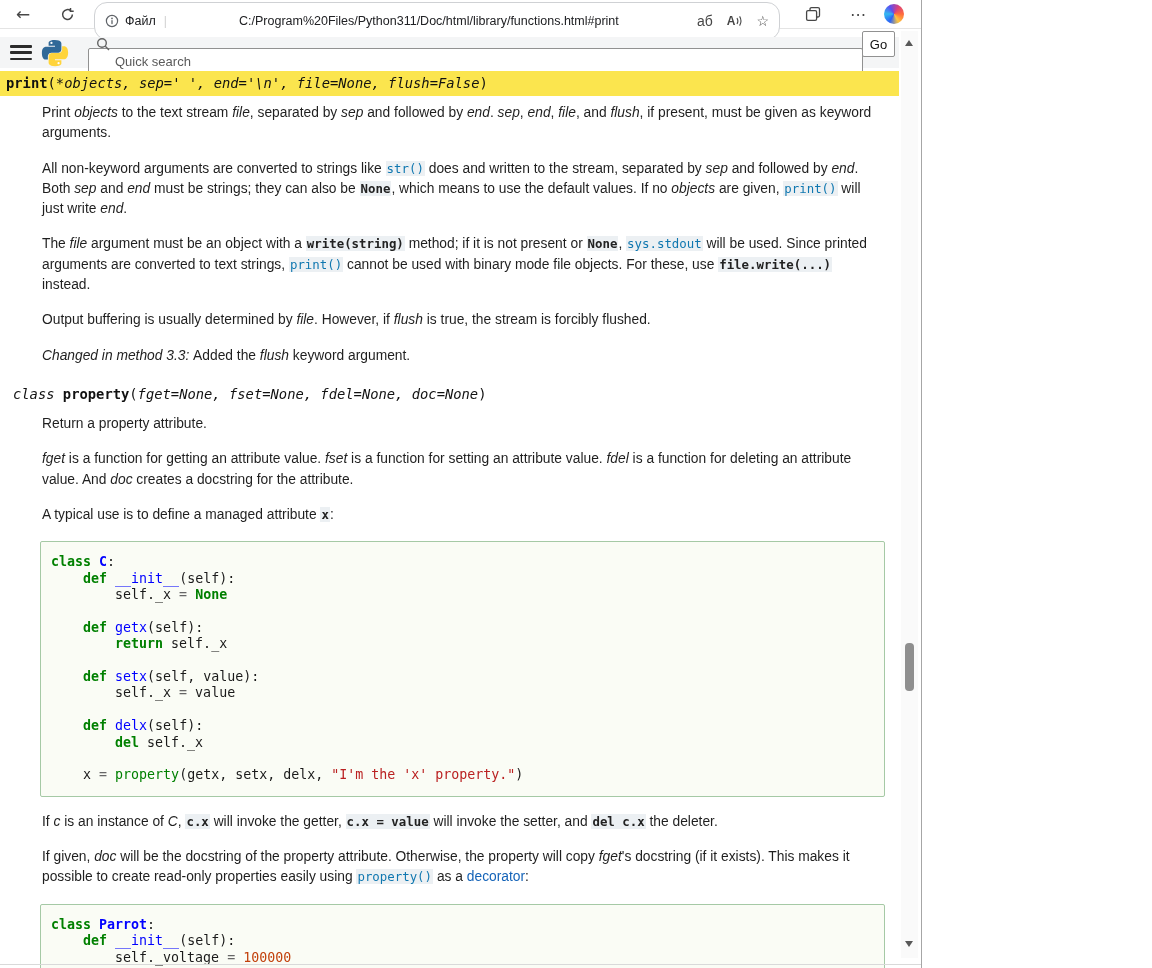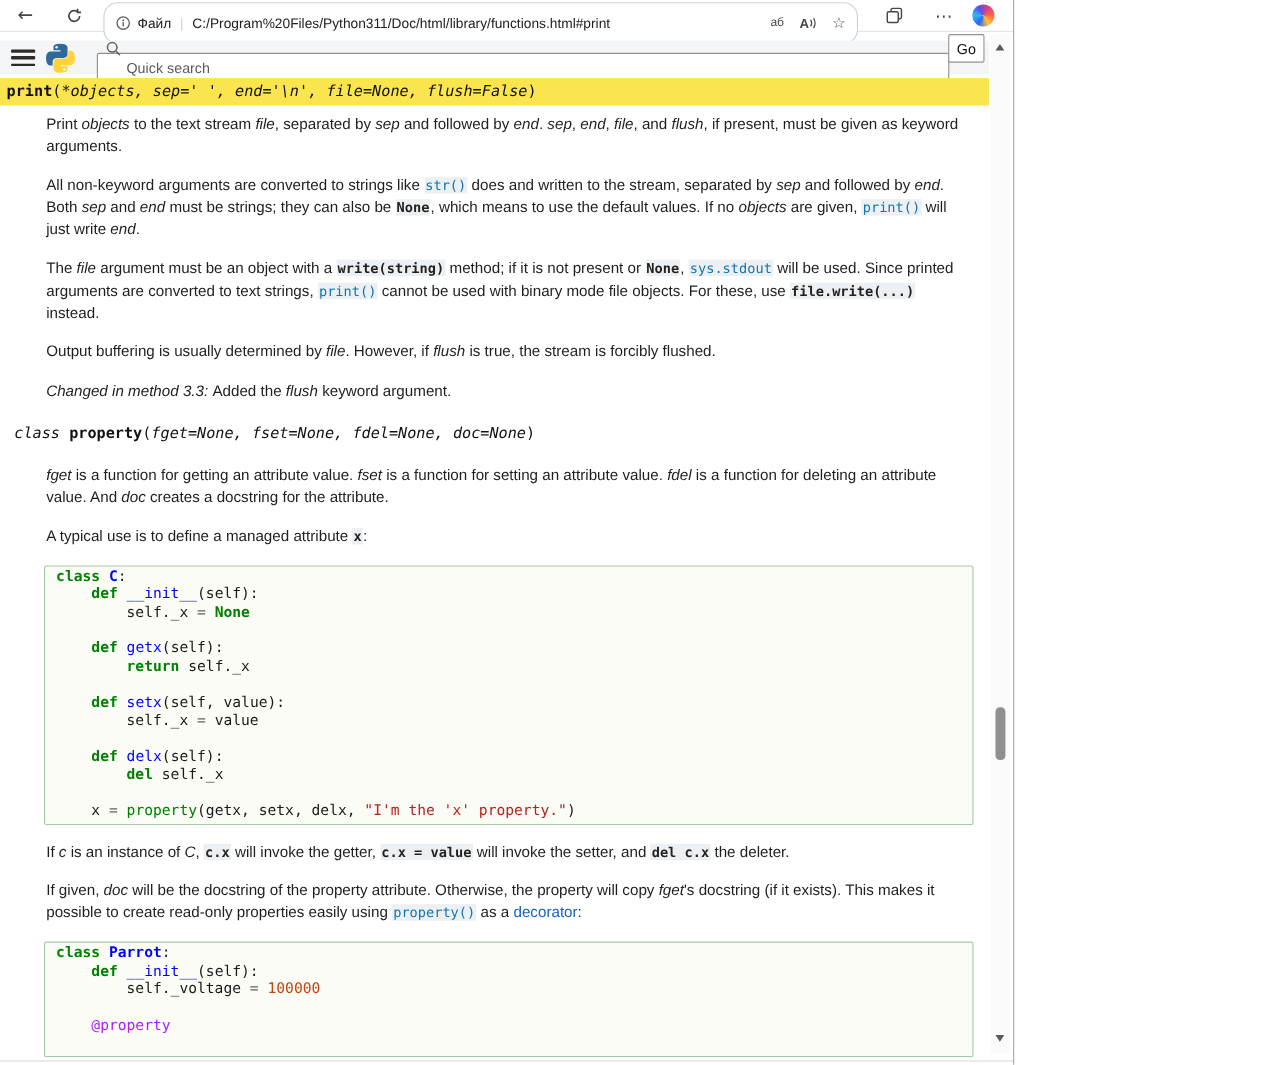--- a/index.html
+++ b/index.html
@@ -9,23 +9,23 @@
   .taskbar-edge { position:absolute; left:0; top:964px; width:921px; height:1px; background:#d9d9d9; }
 
   
   .chrome { position:absolute; left:0; top:0; width:921px; height:29px; background:#fff; border-bottom:1px solid #e4e4e4; }
   .chrome .btn { position:absolute; top:2px; width:26px; height:24px; display:flex; align-items:center; justify-content:center; color:#474747; font-family:"DejaVu Sans", sans-serif; }
   .back-btn { left:10px; font-size:17px; }
   .refresh-btn { left:54px; }
   .address-bar { position:absolute; left:94px; top:2px; width:686px; height:24px; border:1px solid #cfd1d4; border-radius:13px; background:#fff; display:flex; align-items:center; padding:18px 10px; }
   .address-bar .file-label { font-size:12.5px; color:#202124; margin-left:6px; white-space:nowrap; }
   .address-bar .sep { color:#d0d0d0; margin:0 8px; font-size:12px; }
-  .address-bar .url { flex:1; font-size:12.5px; color:#202124; white-space:nowrap; overflow:hidden; }
+  .address-bar .url { flex:1; font-size:12.5px; color:#202124; white-space:nowrap; overflow:hidden;text-align:center; }
   .address-bar .bar-ic { display:flex; align-items:center; justify-content:center; color:#474747; margin-left:14px; }
-  .translate-ic { font-size:11px; color:#474747;text-align:right; }
+  .translate-ic { font-size:14px; color:#474747;text-align:right; }
   .readaloud-ic { font-size:12px; font-weight:bold; display:flex; align-items:center; gap:1px; }
   .star-ic { font-size:14px; font-family:"DejaVu Sans", sans-serif; }
   .collections-btn { left:800px; }
   .more-btn { left:845px; font-size:16px; }
   .orb { position:absolute; left:884px; top:4px; width:20px; height:20px; border-radius:50%;
          background:conic-gradient(from 210deg, #2b64f6, #33b9f0, #5b4ff0, #d8417f, #ff6a3d, #ffc53d, #2b64f6); }
 
   
   .docs-header { position:absolute; left:0; top:37px; width:899px; height:31px; background:#f4f5f6; display:flex; align-items:center; }
   .hamburger { margin-left:10px; width:22px; height:15px; display:flex; flex-direction:column; justify-content:space-between; cursor:pointer; }
@@ -45,21 +45,21 @@
   .sig-name { font-weight:bold; }
   .sig-params { font-style:italic; }
   .sig-prefix { font-style:italic; }
   .dd-p { margin:15px 20px 0 42px; font-size:13.8px; line-height:20.3px; }
   .dd-p.after-sig { margin-top:7px; }
   .em { font-style:italic; }
   .vmod { font-style:italic; color:#222; }
   .ic { font-family:"DejaVu Sans Mono", monospace; font-size:12.4px; background:#ecf0f3; padding:0 1px; font-weight:600; color:#222; }
   a.link-code { font-weight:400; color:#0f77b0; text-decoration:none; }
   a.a-link { color:#1463b8; text-decoration:none; }
-  .codeblock { margin:16px 14px 0 40px; padding:2px 10px; background:#fafcf5; border:1px solid #a5c9a5; border-radius:2px;
+  .codeblock { margin:16px 14px 0 40px; padding:12px 10px; background:#fafcf5; border:1px solid #a5c9a5; border-radius:2px;
                font-family:"DejaVu Sans Mono", monospace; font-size:13.3px; line-height:16.4px; color:#222; white-space:pre; overflow:hidden; }
   .tok-kw { color:#008000; font-weight:bold; }
   .tok-cls { color:#0000ff; font-weight:bold; }
   .tok-fn { color:#0000ff; }
   .tok-bi { color:#008000; }
   .tok-str { color:#ba2121; }
   .tok-num { color:#c2410c; }
   .tok-op { color:#666666; }
   .tok-dec { color:#aa22ff; }
   .tok-pl { color:#1a1a1a; }
@@ -141,20 +141,21 @@
   </div>
 
   <div class="doc-content">
       <div class="sig hl"><span class="sig-name">print</span><span class="sig-plain">(</span><span class="sig-params">*objects, sep=' ', end='\n', file=None, flush=False</span><span class="sig-plain">)</span></div>
       <p class="dd-p after-sig"><span class="t">Print </span><span class="t em">objects</span><span class="t"> to the text stream </span><span class="t em">file</span><span class="t">, separated by </span><span class="t em">sep</span><span class="t"> and followed by </span><span class="t em">end</span><span class="t">. </span><span class="t em">sep</span><span class="t">, </span><span class="t em">end</span><span class="t">, </span><span class="t em">file</span><span class="t">, and </span><span class="t em">flush</span><span class="t">, if present, must be given as keyword arguments.</span></p>
       <p class="dd-p"><span class="t">All non-keyword arguments are converted to strings like </span><a class="ic link-code" href="#">str()</a><span class="t"> does and written to the stream, separated by </span><span class="t em">sep</span><span class="t"> and followed by </span><span class="t em">end</span><span class="t">. Both </span><span class="t em">sep</span><span class="t"> and </span><span class="t em">end</span><span class="t"> must be strings; they can also be </span><span class="ic">None</span><span class="t">, which means to use the default values. If no </span><span class="t em">objects</span><span class="t"> are given, </span><a class="ic link-code" href="#">print()</a><span class="t"> will just write </span><span class="t em">end</span><span class="t">.</span></p>
       <p class="dd-p"><span class="t">The </span><span class="t em">file</span><span class="t"> argument must be an object with a </span><span class="ic">write(string)</span><span class="t"> method; if it is not present or </span><span class="ic">None</span><span class="t">, </span><a class="ic link-code" href="#">sys.stdout</a><span class="t"> will be used. Since printed arguments are converted to text strings, </span><a class="ic link-code" href="#">print()</a><span class="t"> cannot be used with binary mode file objects. For these, use </span><span class="ic">file.write(...)</span><span class="t"> instead.</span></p>
       <p class="dd-p"><span class="t">Output buffering is usually determined by </span><span class="t em">file</span><span class="t">. However, if </span><span class="t em">flush</span><span class="t"> is true, the stream is forcibly flushed.</span></p>
       <p class="dd-p"><span class="vmod">Changed in method 3.3: </span><span class="t">Added the </span><span class="t em">flush</span><span class="t"> keyword argument.</span></p>
       <div class="sig nohl"><span class="sig-prefix">class </span><span class="sig-name">property</span><span class="sig-plain">(</span><span class="sig-params">fget=None, fset=None, fdel=None, doc=None</span><span class="sig-plain">)</span></div>
+      <p class="dd-p after-sig"><span class="t">Return a property attribute.</span></p>
       <p class="dd-p"><span class="t em">fget</span><span class="t"> is a function for getting an attribute value. </span><span class="t em">fset</span><span class="t"> is a function for setting an attribute value. </span><span class="t em">fdel</span><span class="t"> is a function for deleting an attribute value. And </span><span class="t em">doc</span><span class="t"> creates a docstring for the attribute.</span></p>
       <p class="dd-p"><span class="t">A typical use is to define a managed attribute </span><span class="ic">x</span><span class="t">:</span></p>
       <pre class="codeblock"><span class="tok-kw">class</span><span class="tok-pl"> </span><span class="tok-cls">C</span><span class="tok-pl">:</span>
 <span class="tok-pl">    </span><span class="tok-kw">def</span><span class="tok-pl"> </span><span class="tok-fn">__init__</span><span class="tok-pl">(self):</span>
 <span class="tok-pl">        self._x </span><span class="tok-op">=</span><span class="tok-pl"> </span><span class="tok-kw">None</span>
 
 <span class="tok-pl">    </span><span class="tok-kw">def</span><span class="tok-pl"> </span><span class="tok-fn">getx</span><span class="tok-pl">(self):</span>
 <span class="tok-pl">        </span><span class="tok-kw">return</span><span class="tok-pl"> self._x</span>
 
 <span class="tok-pl">    </span><span class="tok-kw">def</span><span class="tok-pl"> </span><span class="tok-fn">setx</span><span class="tok-pl">(self, value):</span>

